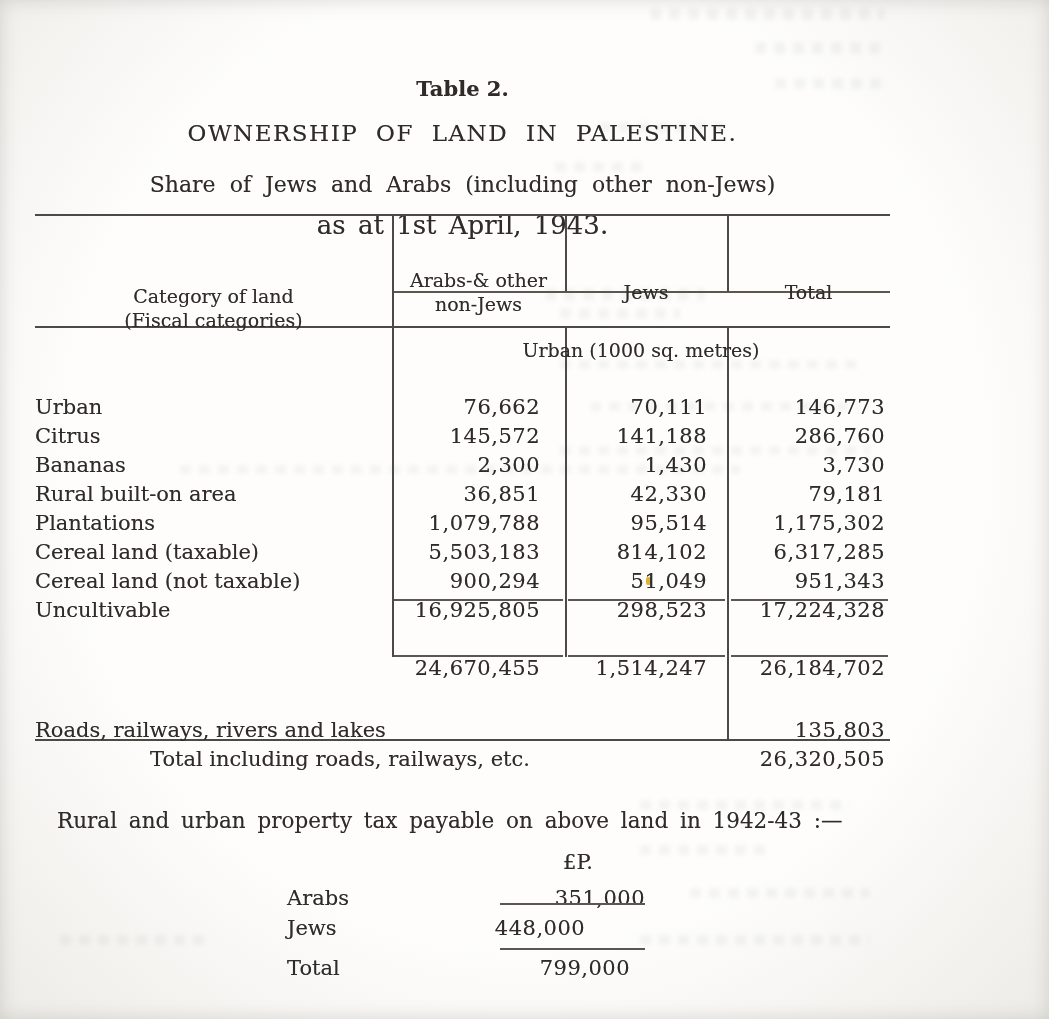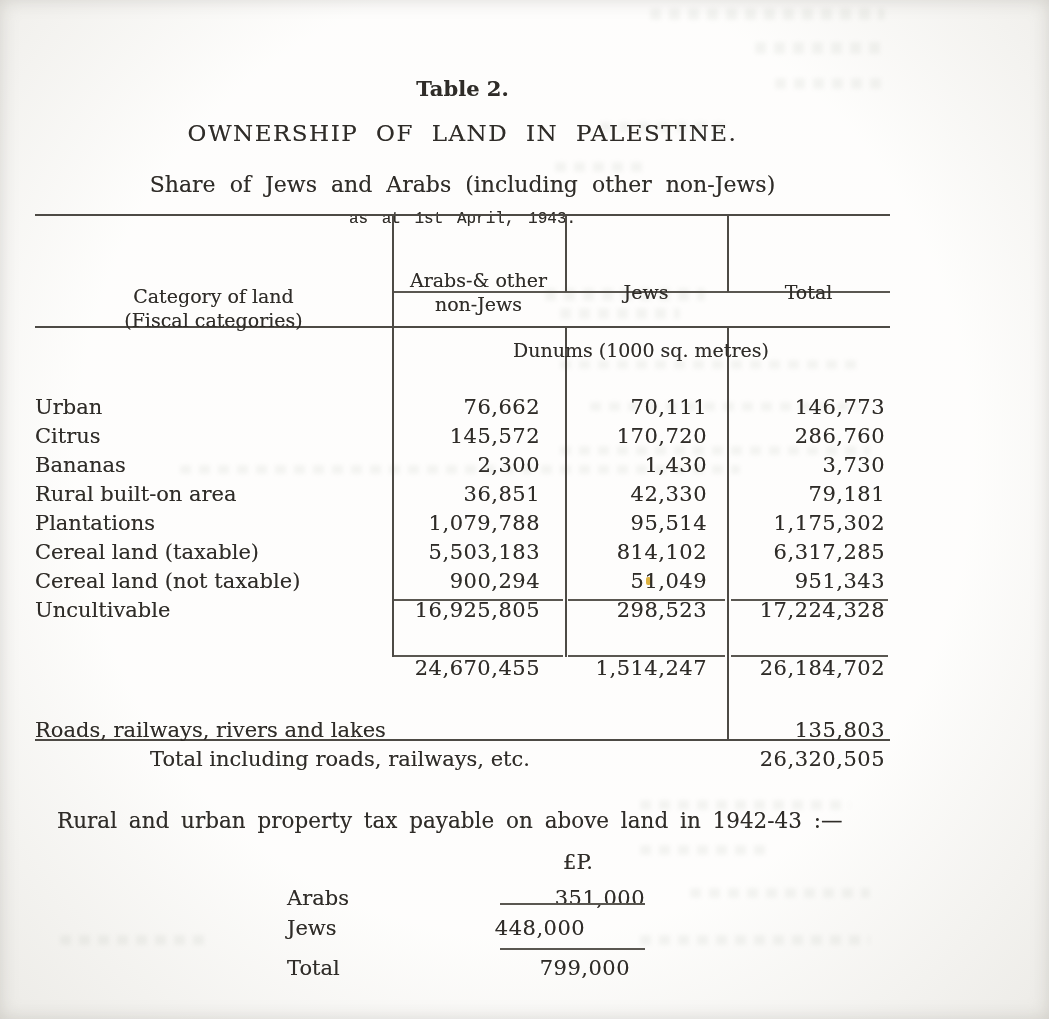--- a/index.html
+++ b/index.html
@@ -59,51 +59,51 @@
   <div class="artifact" style="left:640px;top:935px;width:230px;height:10px;"></div>
   <div class="artifact" style="left:60px;top:935px;width:150px;height:10px;"></div>
   <div class="speck" style="left:646px;top:577px;"></div>
 
   <div class="abs center ink" style="left:0;top:36px;width:925px;font-size:21px;font-weight:bold;">Table 2.</div>
 
   <div class="abs center ink" style="left:0;top:80px;width:925px;font-size:23px;letter-spacing:1.5px;word-spacing:9px;">OWNERSHIP OF LAND IN PALESTINE.</div>
 
   <div class="abs center ink" style="left:0;top:132px;width:925px;font-size:22px;word-spacing:7px;">Share of Jews and Arabs (including other non-Jews)</div>
 
-  <div class="abs center ink" style="left:0;top:170px;width:925px;font-size:16px;word-spacing:4px;font-family:Liberation Mono, monospace;">as at 1st April, 1943.</div>
+  <div class="abs center ink" style="left:0;top:170px;width:925px;font-size:26px;word-spacing:4px;">as at 1st April, 1943.</div>
 
   <div class="hrule" style="left:35px;top:214px;width:855px;"></div>
   <div class="hrule thin" style="left:392px;top:291px;width:498px;"></div>
   <div class="hrule" style="left:35px;top:326px;width:855px;"></div>
   <div class="hrule" style="left:35px;top:739px;width:855px;"></div>
 
   <div class="vrule" style="left:392px;top:216px;height:441px;"></div>
   <div class="vrule" style="left:565px;top:216px;height:76px;"></div>
   <div class="vrule" style="left:565px;top:327px;height:330px;"></div>
   <div class="vrule" style="left:727px;top:216px;height:76px;"></div>
   <div class="vrule" style="left:727px;top:327px;height:412px;"></div>
 
   <div class="abs center pre ink" style="left:35px;top:244px;width:357px;font-size:19px;line-height:24px;text-align:center;">Category of land
 (Fiscal categories)</div>
   <div class="abs center pre ink" style="left:392px;top:228px;width:173px;font-size:19px;line-height:24px;">Arabs-&amp; other
 non-Jews</div>
   <div class="abs center ink" style="left:565px;top:241px;width:162px;font-size:19px;">Jews</div>
   <div class="abs center ink" style="left:727px;top:241px;width:163px;font-size:19px;">Total</div>
-  <div class="abs center ink" style="left:392px;top:299px;width:498px;font-size:19px;">Dunums (1000 sq. metres)</div>
+  <div class="abs center ink" style="left:392px;top:299px;width:498px;font-size:19px;">Urban (1000 sq. metres)</div>
 
   <div class="row ink" style="top:353px;">
     <span class="lbl">Urban</span>
     <span class="va num">76,662</span>
     <span class="vj num">70,111</span>
     <span class="vt num">146,773</span>
   </div>
   <div class="row ink" style="top:382px;">
     <span class="lbl">Citrus</span>
     <span class="va num">145,572</span>
-    <span class="vj num">170,720</span>
+    <span class="vj num">141,188</span>
     <span class="vt num">286,760</span>
   </div>
   <div class="row ink" style="top:411px;">
     <span class="lbl">Bananas</span>
     <span class="va num">2,300</span>
     <span class="vj num">1,430</span>
     <span class="vt num">3,730</span>
   </div>
   <div class="row ink" style="top:440px;">
     <span class="lbl">Rural built-on area</span>

